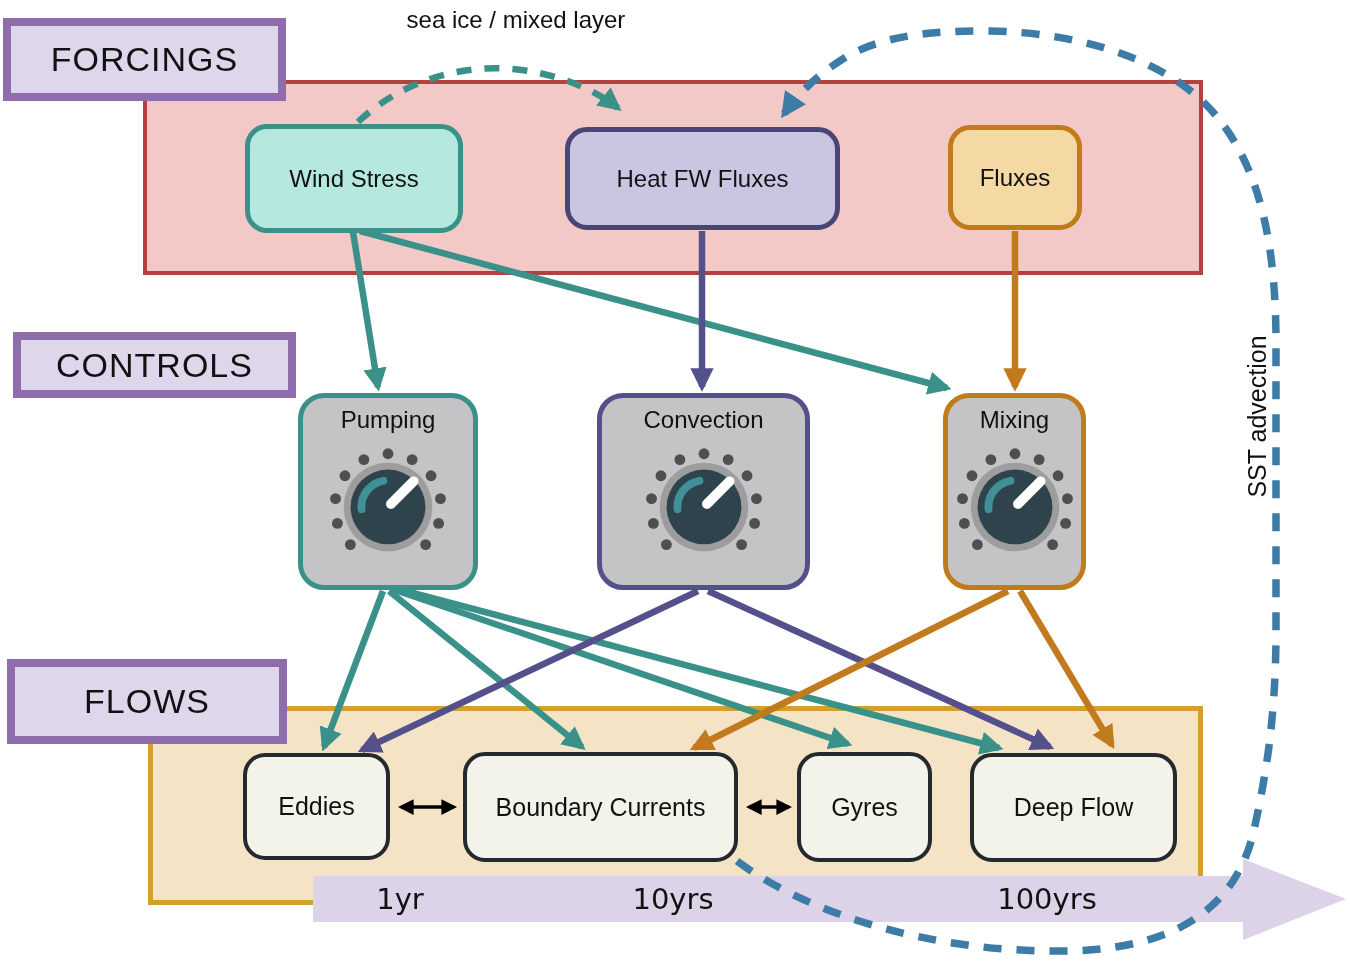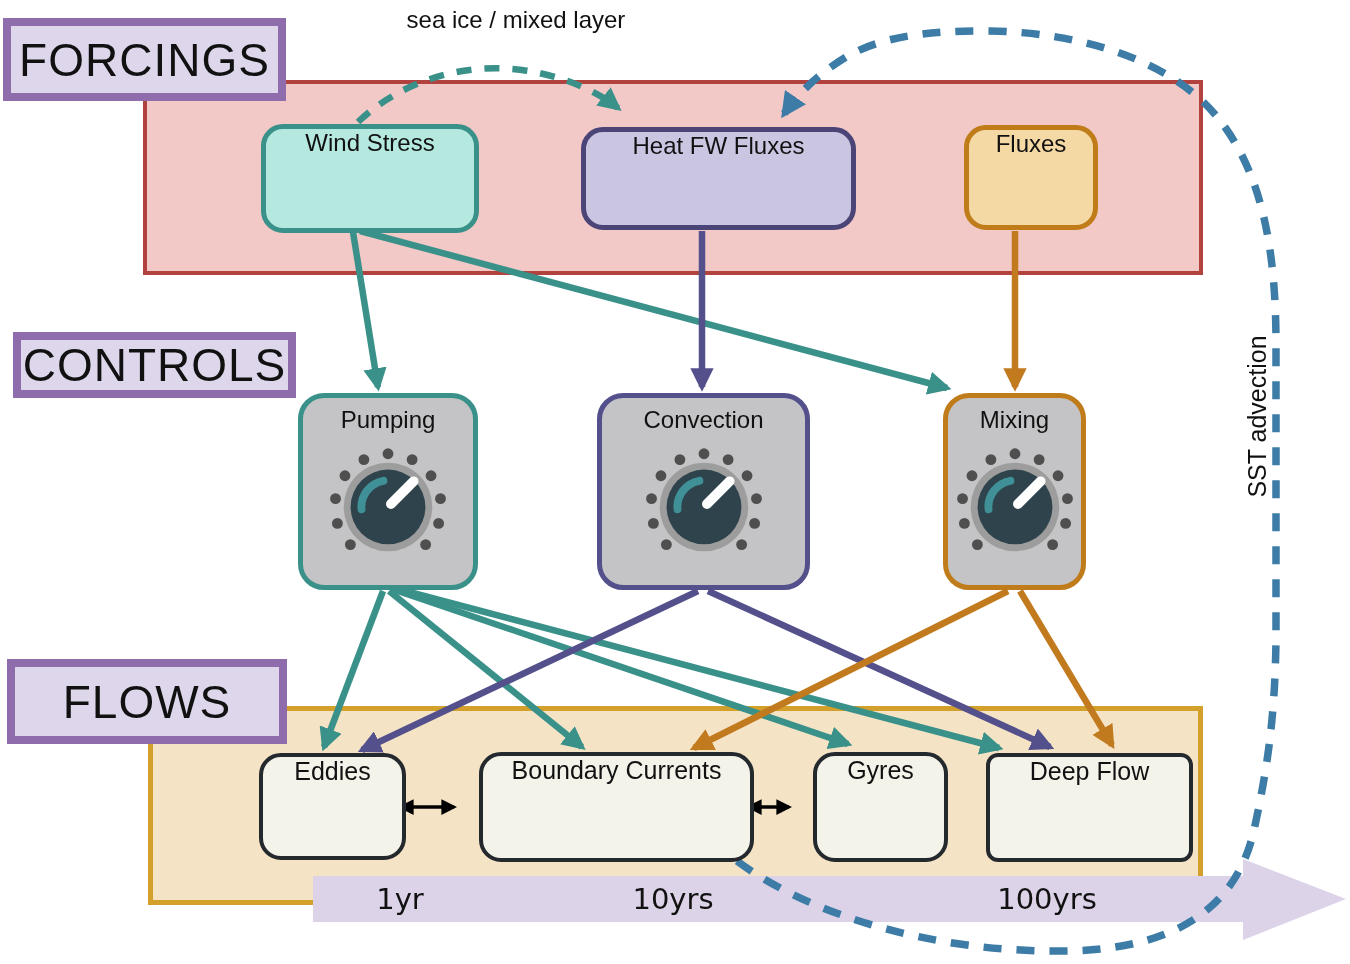--- a/index.html
+++ b/index.html
@@ -2,40 +2,40 @@
 <html><head>
 <meta charset="utf-8">
 <style>
   html,body{margin:0;padding:0;background:#fff;}
   .stage{position:relative;width:1350px;height:964px;background:#fff;overflow:hidden;
          font-family:"Liberation Sans","DejaVu Sans",sans-serif;color:#111;}
   .container{position:absolute;z-index:1;box-sizing:border-box;}
   .forcings-box{left:143px;top:80px;width:1060px;height:195px;background:#f2c9c7;border:4px solid #b2423e;}
   .flows-box{left:148px;top:706px;width:1055px;height:199px;background:#f5e3c5;border:5px solid #d2a02b;}
   .overlay{position:absolute;left:0;top:0;z-index:2;}
-  .node{position:absolute;z-index:3;box-sizing:border-box;display:flex;align-items:flex-start;justify-content:center;
-        font-size:24px;text-align:center;margin-left:16px;}
+  .node{position:absolute;z-index:3;box-sizing:border-box;display:flex;align-items:center;justify-content:center;
+        font-size:24px;text-align:center;}
   .rounded{border-radius:22px;}
   .wind{left:245px;top:124px;width:218px;height:109px;background:#b5e9e0;border:5px solid #3a9189;}
   .heat{left:565px;top:127px;width:275px;height:103px;background:#cac6e2;border:5px solid #4b4577;}
   .tides{left:948px;top:125px;width:134px;height:105px;background:#f4d9a5;border:5px solid #bf7c19;}
   .control{position:absolute;z-index:3;box-sizing:border-box;background:#c4c4c6;border-radius:26px;
            display:flex;flex-direction:column;align-items:center;}
   .control .clabel{font-size:24px;margin-top:8px;}
   .ctl-pumping{left:298px;top:393px;width:180px;height:197px;border:5px solid #3a9189;}
   .ctl-convection{left:597px;top:393px;width:213px;height:197px;border:5px solid #54508c;}
   .ctl-mixing{left:943px;top:393px;width:143px;height:197px;border:5px solid #c07b1b;}
   .knob{margin-top:6px;}
   .flow{background:#f4f3ea;border:4px solid #24292e;font-size:25px;}
   .eddies{left:243px;top:753px;width:147px;height:107px;}
   .bc{left:463px;top:752px;width:275px;height:110px;}
   .gyres{left:797px;top:752px;width:135px;height:110px;}
-  .deep{left:970px;top:753px;width:207px;height:109px;border-radius:12px;}
+  .deep{left:970px;top:753px;width:207px;height:109px;}
   .seclabel{position:absolute;z-index:4;box-sizing:border-box;background:#ded7ec;border:8px solid #8f6dac;
-            display:flex;align-items:center;justify-content:center;font-size:46px;letter-spacing:1px;}
+            display:flex;align-items:center;justify-content:center;font-size:34px;letter-spacing:1px;}
   .lab-forcings{left:3px;top:18px;width:283px;height:83px;}
   .lab-controls{left:13px;top:332px;width:283px;height:66px;}
   .lab-flows{left:7px;top:659px;width:280px;height:85px;}
   .annot{position:absolute;z-index:5;font-size:24px;line-height:31px;text-align:center;}
   .seaice{left:336px;top:4px;width:360px;}
   .sst{left:1147px;top:401px;width:220px;transform:rotate(-90deg);font-size:25px;}
   .tlabel{position:absolute;z-index:3;top:882px;text-align:center;font-size:29px;
           font-family:"DejaVu Sans",sans-serif;}
   .t1{left:360px;width:80px;}
   .t2{left:613px;width:120px;}

